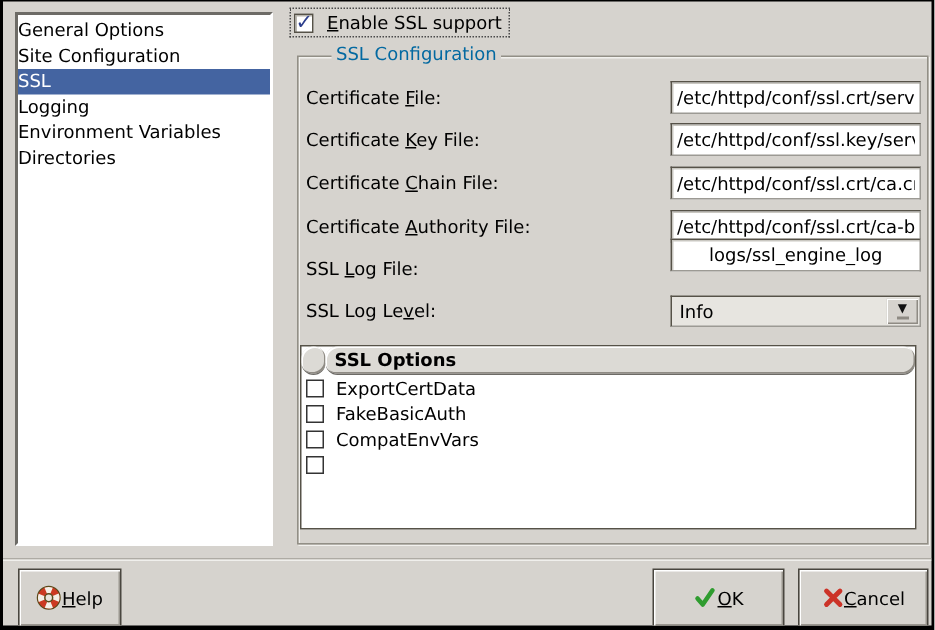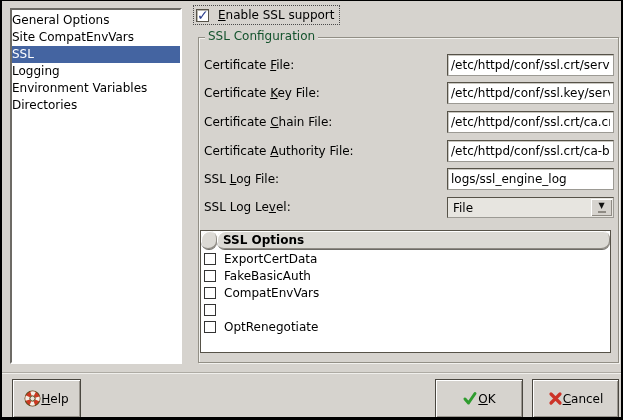--- a/index.html
+++ b/index.html
@@ -45,22 +45,22 @@
   }
   .mn { text-decoration:underline; }
 
   
   .frame {
     position:absolute; left:196px; top:36px; width:421px; height:326px;
     border:1px solid #928f86;
     box-shadow:inset 1px 1px 0 #f2f1ee, 1px 1px 0 #f2f1ee;
   }
   .frame-legend {
-    position:absolute; left:6px; top:-9px;
-    background:#d6d3ce; padding:0 3px; color:#14532d;
+    position:absolute; left:22px; top:-9px;
+    background:#d6d3ce; padding:0 3px; color:#0369a1;
   }
 
   
   .flabel { position:absolute; left:202px; height:22px; line-height:22px; white-space:nowrap; }
   .entry {
     position:absolute; left:445px; width:167px; height:22px;
     background:#fff; color:#000;
     font:12px "DejaVu Sans","Liberation Sans",sans-serif;
     border:1px solid #565248;
     border-right-color:#9c9a94; border-bottom-color:#9c9a94;
@@ -117,21 +117,21 @@
   .btn-ok    { left:433px; top:378px; width:88px; }
   .btn-cancel{ left:530px; top:378px; width:87px; }
 </style>
 </head>
 <body>
 
 <div class="win">
 
   <div class="sidebar">
     <div class="side-item">General Options</div>
-    <div class="side-item">Site CompatEnvVars</div>
+    <div class="side-item">Site Configuration</div>
     <div class="side-item selected">SSL</div>
     <div class="side-item">Logging</div>
     <div class="side-item">Environment Variables</div>
     <div class="side-item">Directories</div>
   </div>
 
   <div class="enable-row">
     <span class="cb checked"></span>
     <span><span class="mn">E</span><span>nable SSL support</span></span>
   </div>
@@ -146,25 +146,25 @@
   <div class="flabel" style="top:81px"><span>Certificate </span><span class="mn">K</span><span>ey File:</span></div>
   <input class="entry" style="top: 81px;" value="/etc/httpd/conf/ssl.key/server.key">
 
   <div class="flabel" style="top:110px"><span>Certificate </span><span class="mn">C</span><span>hain File:</span></div>
   <input class="entry" style="top: 110px;" value="/etc/httpd/conf/ssl.crt/ca.crt">
 
   <div class="flabel" style="top:139px"><span>Certificate </span><span class="mn">A</span><span>uthority File:</span></div>
   <input class="entry" style="top: 139px;" value="/etc/httpd/conf/ssl.crt/ca-bundle.crt">
 
   <div class="flabel" style="top:167px"><span>SSL </span><span class="mn">L</span><span>og File:</span></div>
-  <input class="entry" style="top: 167px;" value="logs/ssl_engine_log">
+  <input class="entry" style="top: 158px; text-align: center;" value="logs/ssl_engine_log">
 
   <div class="flabel" style="top:195px"><span>SSL Log Le</span><span class="mn">v</span><span>el:</span></div>
   <div class="combo">
-    <span class="combo-text">File</span>
+    <span class="combo-text">Info</span>
     <span class="combo-btn">
       <span class="combo-arrow">▼</span>
       <span class="combo-dash"></span>
     </span>
   </div>
 
   <div class="opt-table">
     <div class="opt-header">
       <div class="hcell c0"></div>
       <div class="hcell c1">SSL Options</div>
@@ -176,24 +176,20 @@
     <div class="opt-row">
       <span class="cb"></span>
       <span>FakeBasicAuth</span>
     </div>
     <div class="opt-row">
       <span class="cb"></span>
       <span>CompatEnvVars</span>
     </div>
     <div class="opt-row">
       <span class="cb"></span>
-    </div>
-    <div class="opt-row">
-      <span class="cb"></span>
-      <span>OptRenegotiate</span>
     </div>
   </div>
 
   <div class="sep"></div>
 
   <div class="btn btn-help">
     <svg width="17" height="17" viewBox="0 0 17 17">
       <circle cx="8.5" cy="8.5" r="7.2" fill="none" stroke="#5a4a1a" stroke-width="1.6"></circle>
       <circle cx="8.5" cy="8.5" r="5" fill="none" stroke="#cc3a22" stroke-width="4.4"></circle>
       <circle cx="8.5" cy="8.5" r="5" fill="none" stroke="#f3efe6" stroke-width="4.4" stroke-dasharray="3.9 3.9" stroke-dashoffset="2"></circle>

